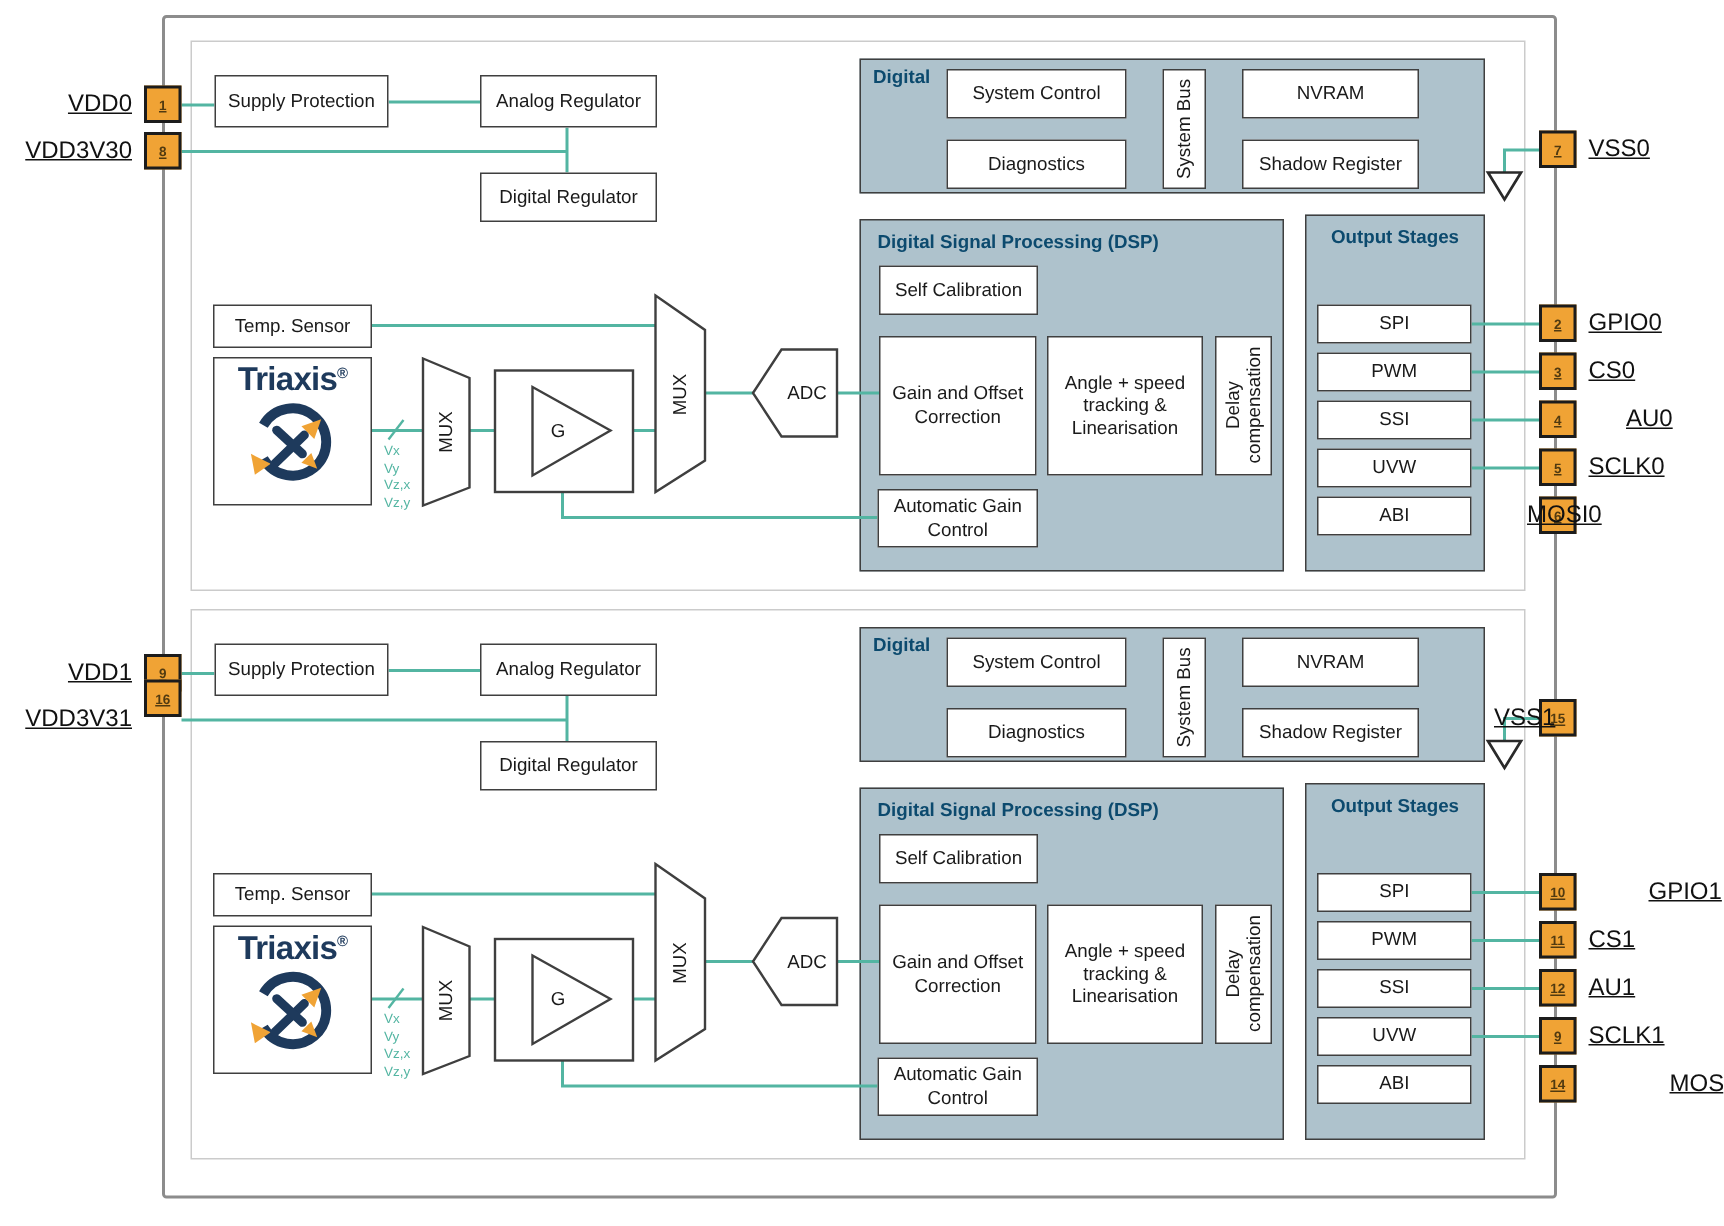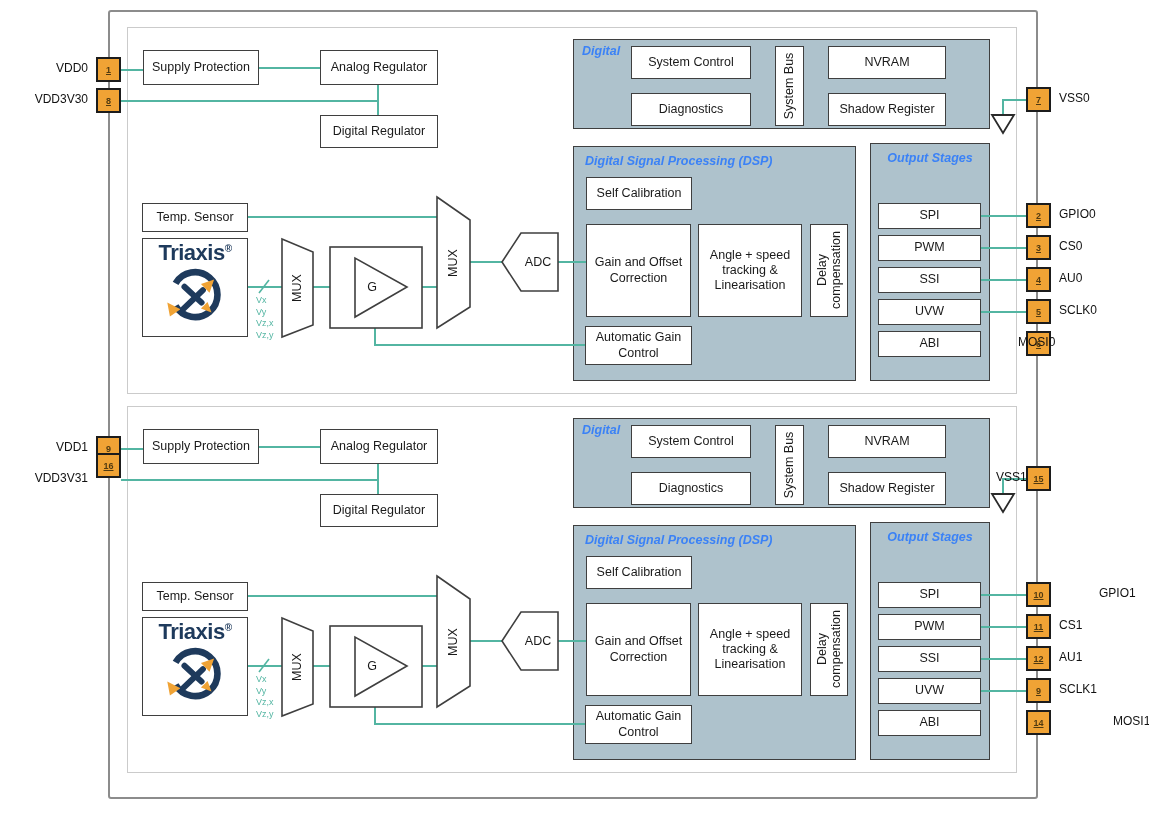--- a/index.html
+++ b/index.html
@@ -11,30 +11,30 @@
          font-family:"Liberation Sans",sans-serif;}
   .pkg{position:absolute;left:108px;top:10px;width:930px;height:789px;box-sizing:border-box;
        border:2px solid var(--pkg);border-radius:3px;background:#fff;}
   .half{position:absolute;left:0;width:1149px;height:367px;}
   .inner-rect{position:absolute;left:127px;top:0;width:890px;height:367px;box-sizing:border-box;
               border:1.5px solid var(--inner);}
   .block{position:absolute;background:var(--slate);border:1.5px solid var(--border);box-sizing:border-box;}
   .box{position:absolute;background:#fff;border:1.5px solid var(--border);box-sizing:border-box;
        display:flex;align-items:center;justify-content:center;text-align:center;
        font-size:12.5px;line-height:1.22;color:#1a1a1a;padding:1px 3px;}
-  .btitle{position:absolute;font-size:12.5px;font-weight:600;color:#3b82f6;font-style:italic;}
+  .btitle{position:absolute;font-size:12.5px;font-weight:600;color:#0c4a6e;}
   .lay{position:absolute;left:0;top:0;}
   .wire{stroke:var(--teal);stroke-width:2;fill:none;}
   .slash{stroke:var(--teal);stroke-width:1.6;fill:none;}
   .shape{fill:#fff;stroke:var(--border);stroke-width:1.6;}
   .gnd{fill:#fff;stroke:#2a2a2a;stroke-width:1.8;}
   .pin{position:absolute;width:25px;height:25px;box-sizing:border-box;background:var(--pin);
        border:2px solid #1c1c1c;display:flex;align-items:center;justify-content:center;
        font-size:9px;font-weight:700;text-decoration:underline;color:#513a10;}
-  .plabel{position:absolute;font-size:12px;color:#111;white-space:nowrap;}
+  .plabel{position:absolute;font-size:16px;color:#111;white-space:nowrap;text-decoration:underline;}
   .plabel.pl-left{left:0;width:88px;text-align:right;}
   .vtext{position:absolute;transform:translate(-50%,-50%) rotate(-90deg);white-space:nowrap;
          font-size:12.5px;color:#1a1a1a;}
   .vtext.two{white-space:normal;width:92px;text-align:center;line-height:1.12;}
   .ctext{position:absolute;transform:translate(-50%,-50%);font-size:12.5px;color:#1a1a1a;}
   .siglabels{position:absolute;left:256px;top:268px;font-size:9px;line-height:11.5px;
              color:var(--teal);white-space:nowrap;}
   .triaxis{position:absolute;left:142px;top:211px;width:106px;height:99px;box-sizing:border-box;
            border:1.5px solid var(--border);background:#fff;display:flex;flex-direction:column;
            align-items:center;}
@@ -126,21 +126,21 @@
     <div class="pin" style="left:96px;top:61px">8</div>
     <div class="plabel pl-left" style="top:65px">VDD3V30</div>
 
     <div class="pin" style="left:1026px;top:60px">7</div>
     <div class="plabel" style="left:1059px;top:64px">VSS0</div>
     <div class="pin" style="left:1026px;top:176px">2</div>
     <div class="plabel" style="left:1059px;top:180px">GPIO0</div>
     <div class="pin" style="left:1026px;top:208px">3</div>
     <div class="plabel" style="left:1059px;top:212px">CS0</div>
     <div class="pin" style="left:1026px;top:240px">4</div>
-    <div class="plabel" style="left:1059px;top:244px">AU0</div>
+    <div class="plabel" style="left:1084px;top:244px">AU0</div>
     <div class="pin" style="left:1026px;top:272px">5</div>
     <div class="plabel" style="left:1059px;top:276px">SCLK0</div>
     <div class="pin" style="left:1026px;top:304px">6</div>
     <div class="plabel" style="left:1018px;top:308px">MOSI0</div>
   </div>
 
   <div class="half" style="top:406px">
     <div class="inner-rect"></div>
 
     <div class="block" style="left:573px;top:12px;width:417px;height:90px"></div>

